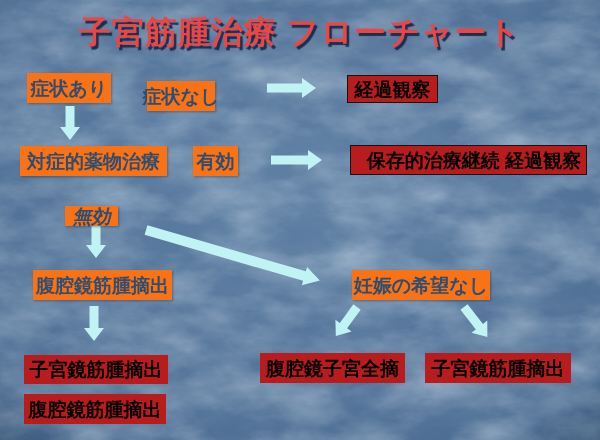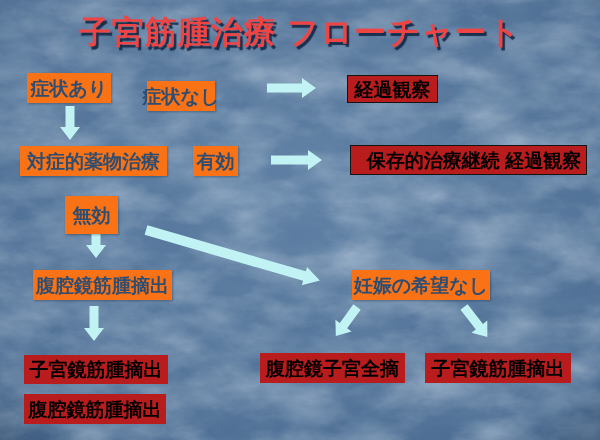--- a/index.html
+++ b/index.html
@@ -29,21 +29,21 @@
     background:#b91c1c;color:#000000;
   }
   .bordered{border:1.5px solid #141414;}
   
   .n-symptom-yes      {left:27px;  top:73px;  width:84px;  height:30px;}
   .n-symptom-no       {left:147px; top:73px;  width:68px;  height:30px;margin-top:8px;}
   .n-observation      {left:347px; top:75px;  width:91px;  height:28px;}
   .n-drug             {left:20px;  top:146px; width:147px; height:30px;}
   .n-effective        {left:193px; top:146px; width:45px;  height:30px;}
   .n-conservative     {left:350px; top:145px; width:237px; height:30px;padding-left:11px;}
-  .n-ineffective      {left:65px;  top:196px; width:53px;  height:38px;}
+  .n-ineffective      {left:65px;  top:206px; width:53px;  height:20px;font-style:italic;}
   .n-preg-yes         {left:33px;  top:270px; width:139px; height:30px;}
   .n-preg-no          {left:352px; top:270px; width:138px; height:30px;}
   .n-hystero-left     {left:24px;  top:355px; width:144px; height:29px;}
   .n-laparo-left      {left:24px;  top:394px; width:142px; height:30px;}
   .n-laparo-total     {left:260px; top:353px; width:145px; height:30px;}
   .n-hystero-right    {left:425px; top:353px; width:146px; height:30px;}
 </style>
 </head>
 <body>
 

